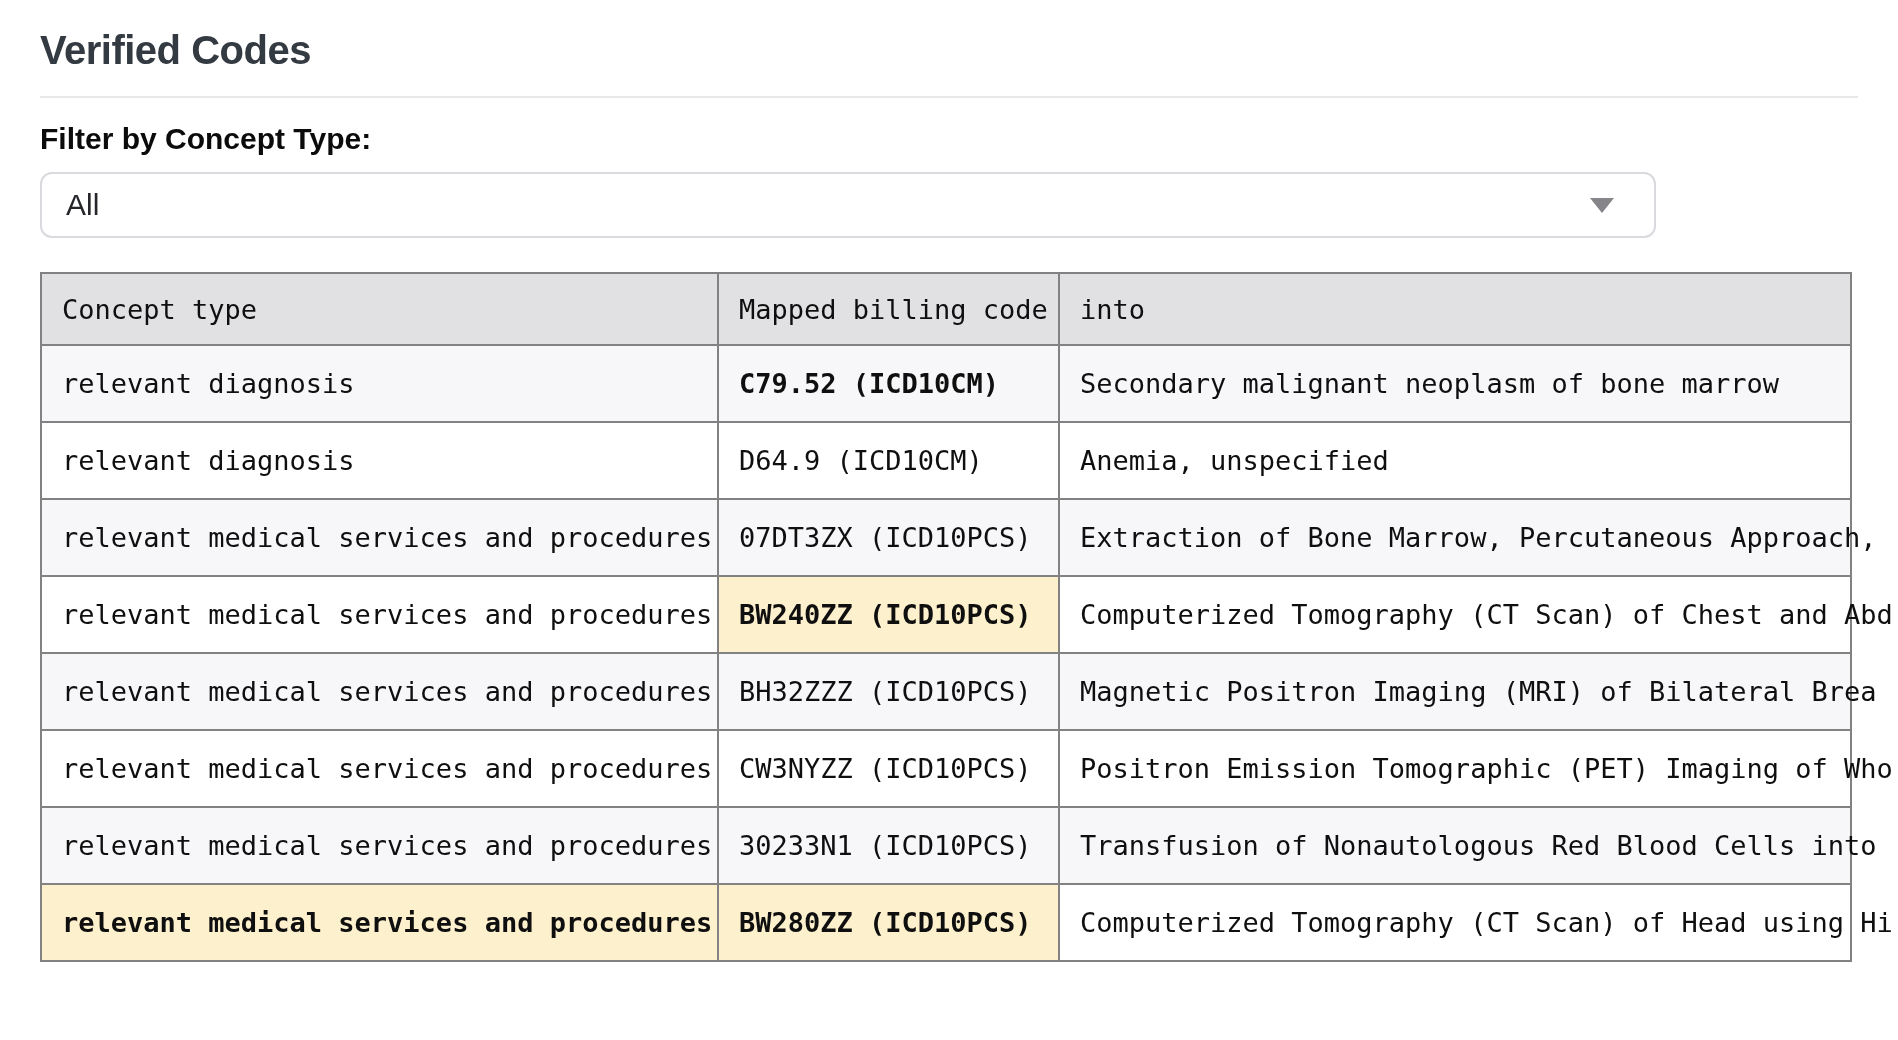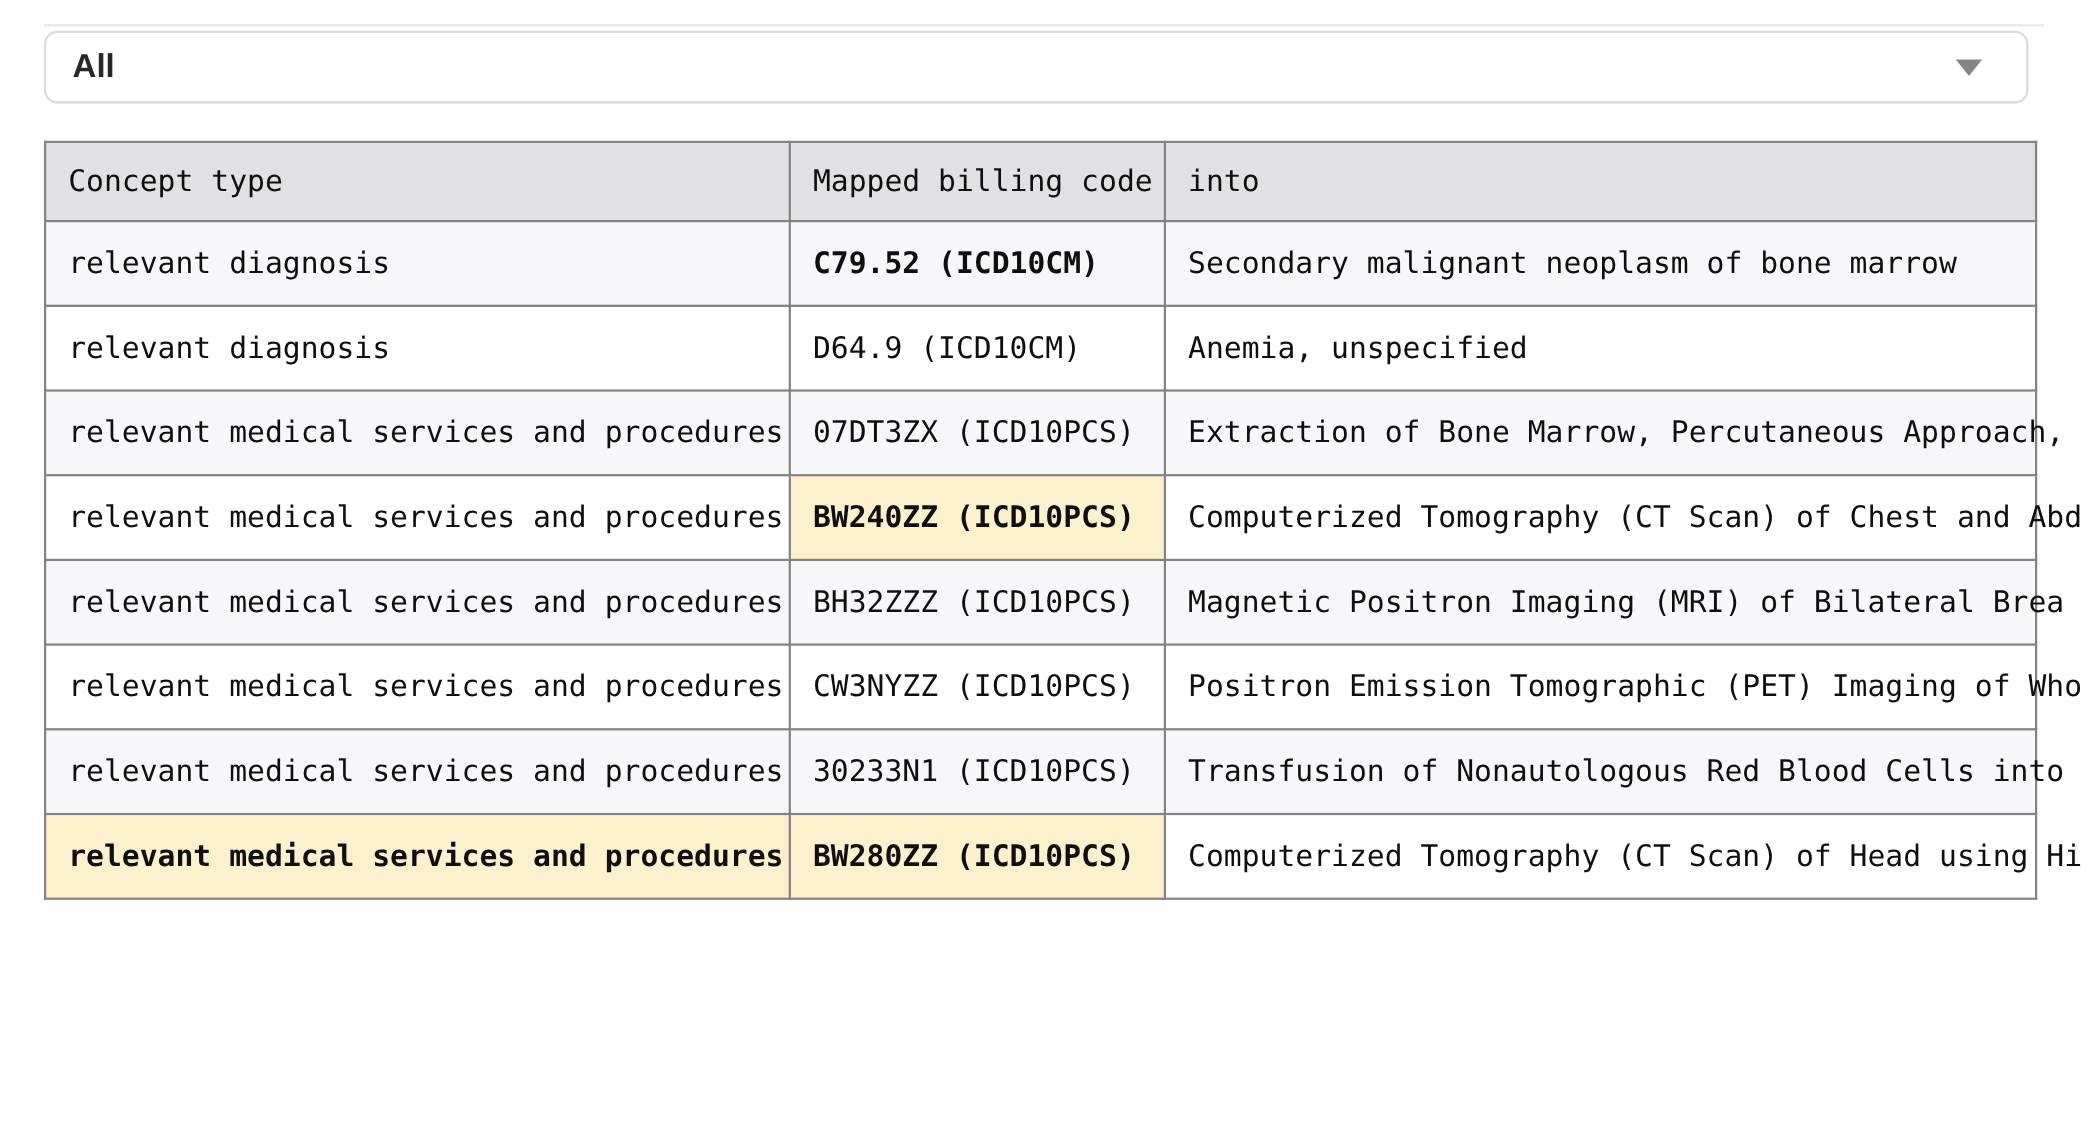--- a/index.html
+++ b/index.html
@@ -12,23 +12,23 @@
     margin:26px 0 0 0;font-size:40px;line-height:48px;font-weight:700;
     color:#343a42;letter-spacing:-0.5px;
   }
   .rule{
     border:none;border-top:2px solid #e8e8ea;margin:22px 0 0 0;width:1818px;
   }
   .filter-label{
     margin:24px 0 0 0;font-size:30px;line-height:34px;font-weight:700;color:#0b0b0b;
   }
   .select-box{
-    position:relative;margin-top:4px;width:1804px;height:66px;
+    position:relative;margin-top:16px;width:1616px;height:66px;
     border:2px solid #d9d9de;border-radius:12px;background:#ffffff;
-    display:flex;align-items:center;cursor:pointer;box-sizing:border-box;font-weight:bold;
+    display:flex;align-items:center;cursor:pointer;box-sizing:border-box;
   }
   .select-value{
     margin-left:24px;font-size:30px;color:#26272b;
   }
   .select-arrow{
     position:absolute;right:40px;top:50%;margin-top:-7px;
     width:0;height:0;
     border-left:12px solid transparent;border-right:12px solid transparent;
     border-top:15px solid #85858a;
   }
@@ -52,23 +52,25 @@
   table.codes th{height:70px;background:#e1e1e3;font-weight:400;}
   table.codes td{height:75px;background:#ffffff;font-weight:400;}
   table.codes tr.stripe td{background:#f7f7f9;}
   table.codes td.hl{background:#fdf0cd;font-weight:700;}
 </style>
 </head>
 <body>
 
 <div class="container">
 
+  <h2 class="page-title">Verified Codes</h2>
 
   <hr class="rule">
 
+  <div class="filter-label">Filter by Concept Type:</div>
 
   <div class="select-box" role="listbox">
     <span class="select-value">All</span>
     <span class="select-arrow"></span>
   </div>
 
   <table class="codes">
     <colgroup>
       <col class="c-concept">
         <col class="c-code">

